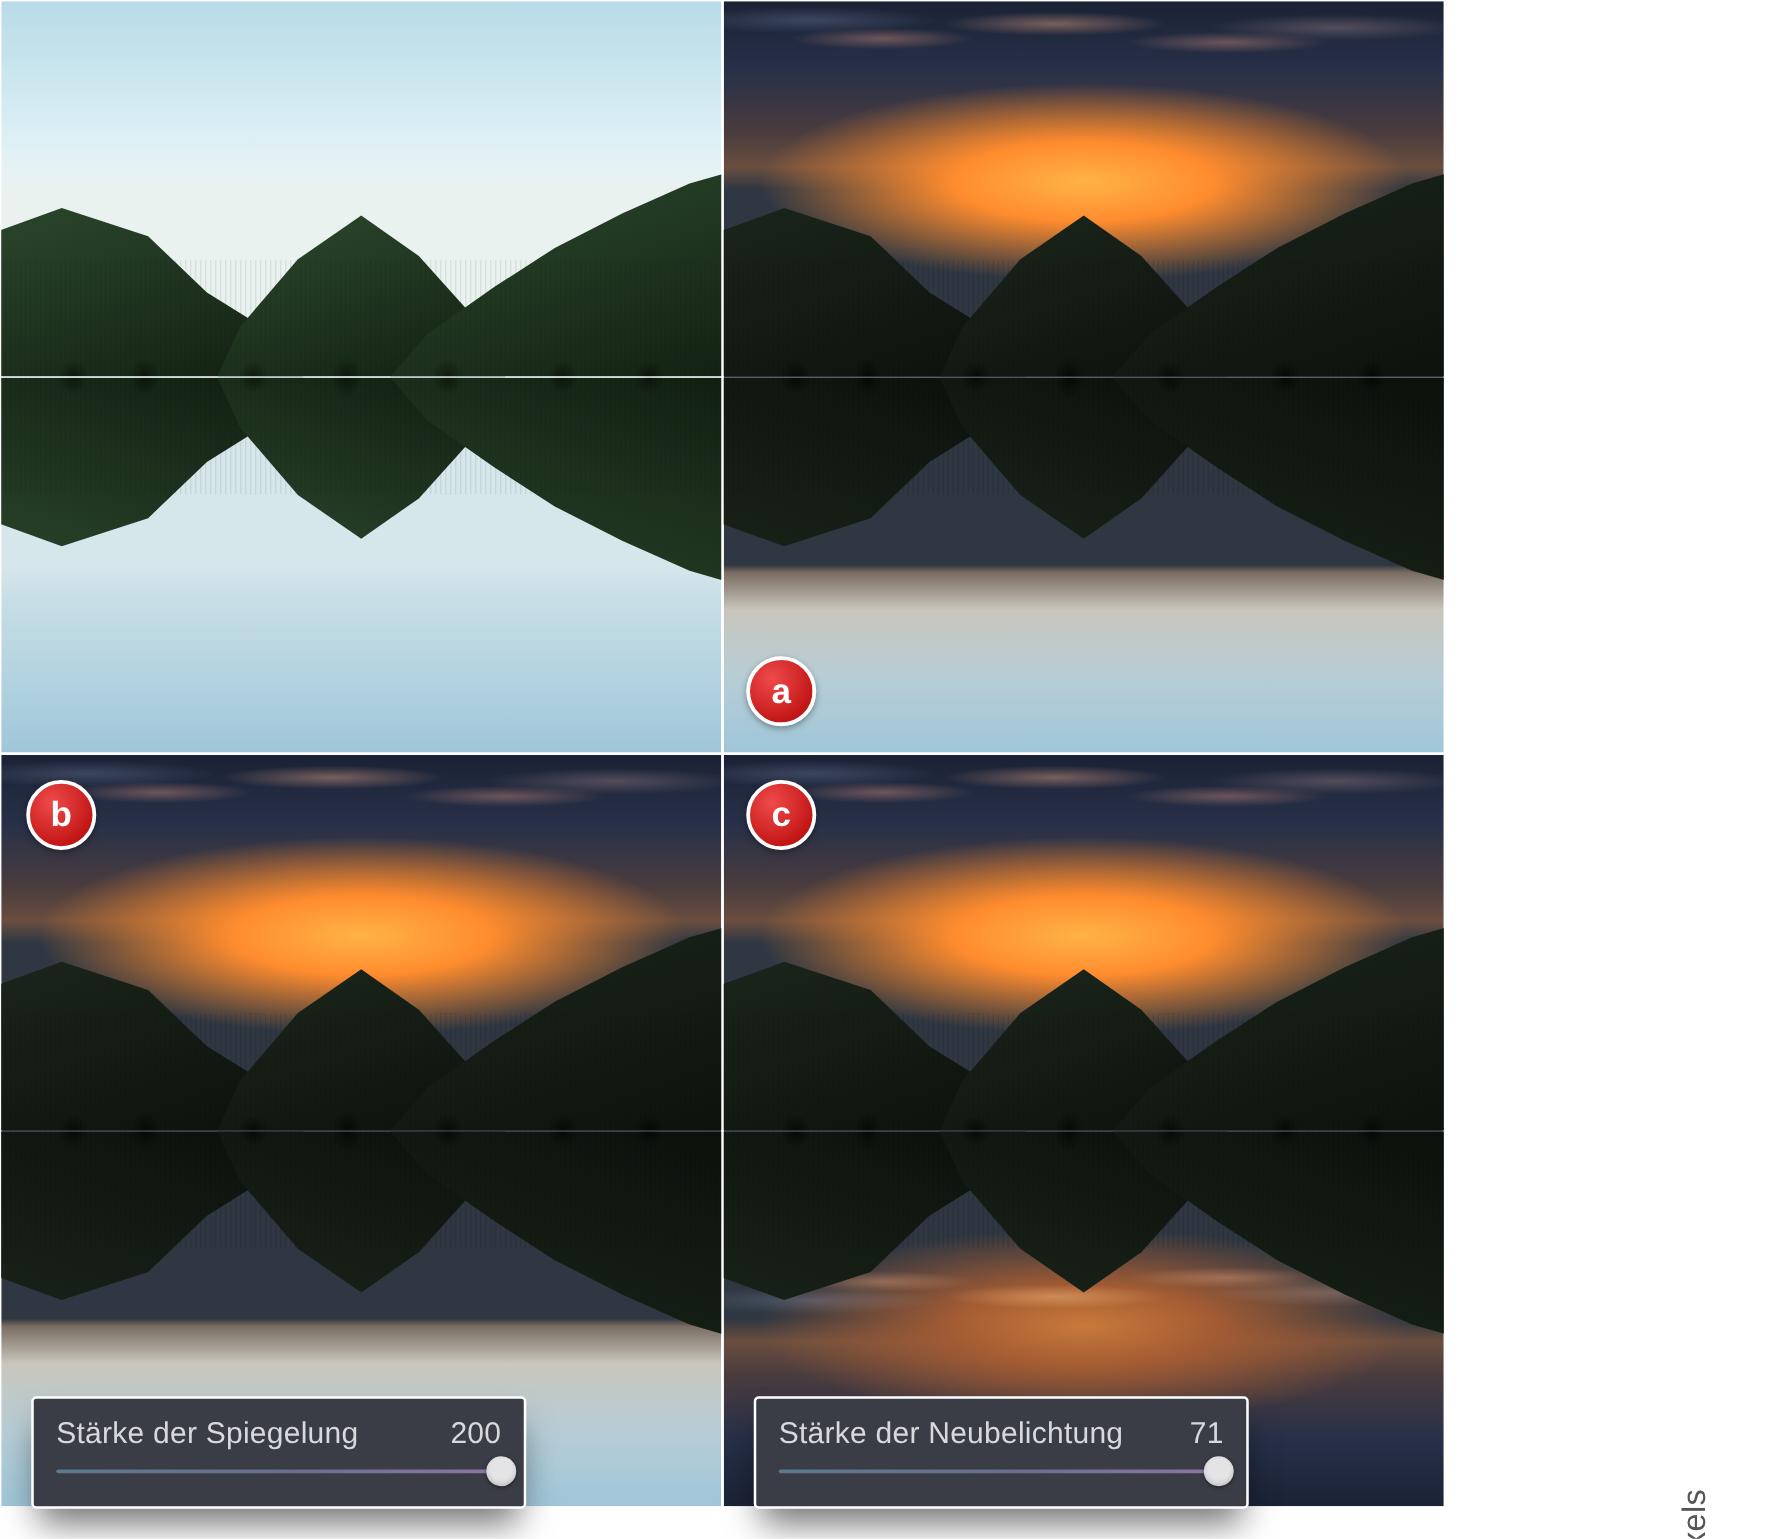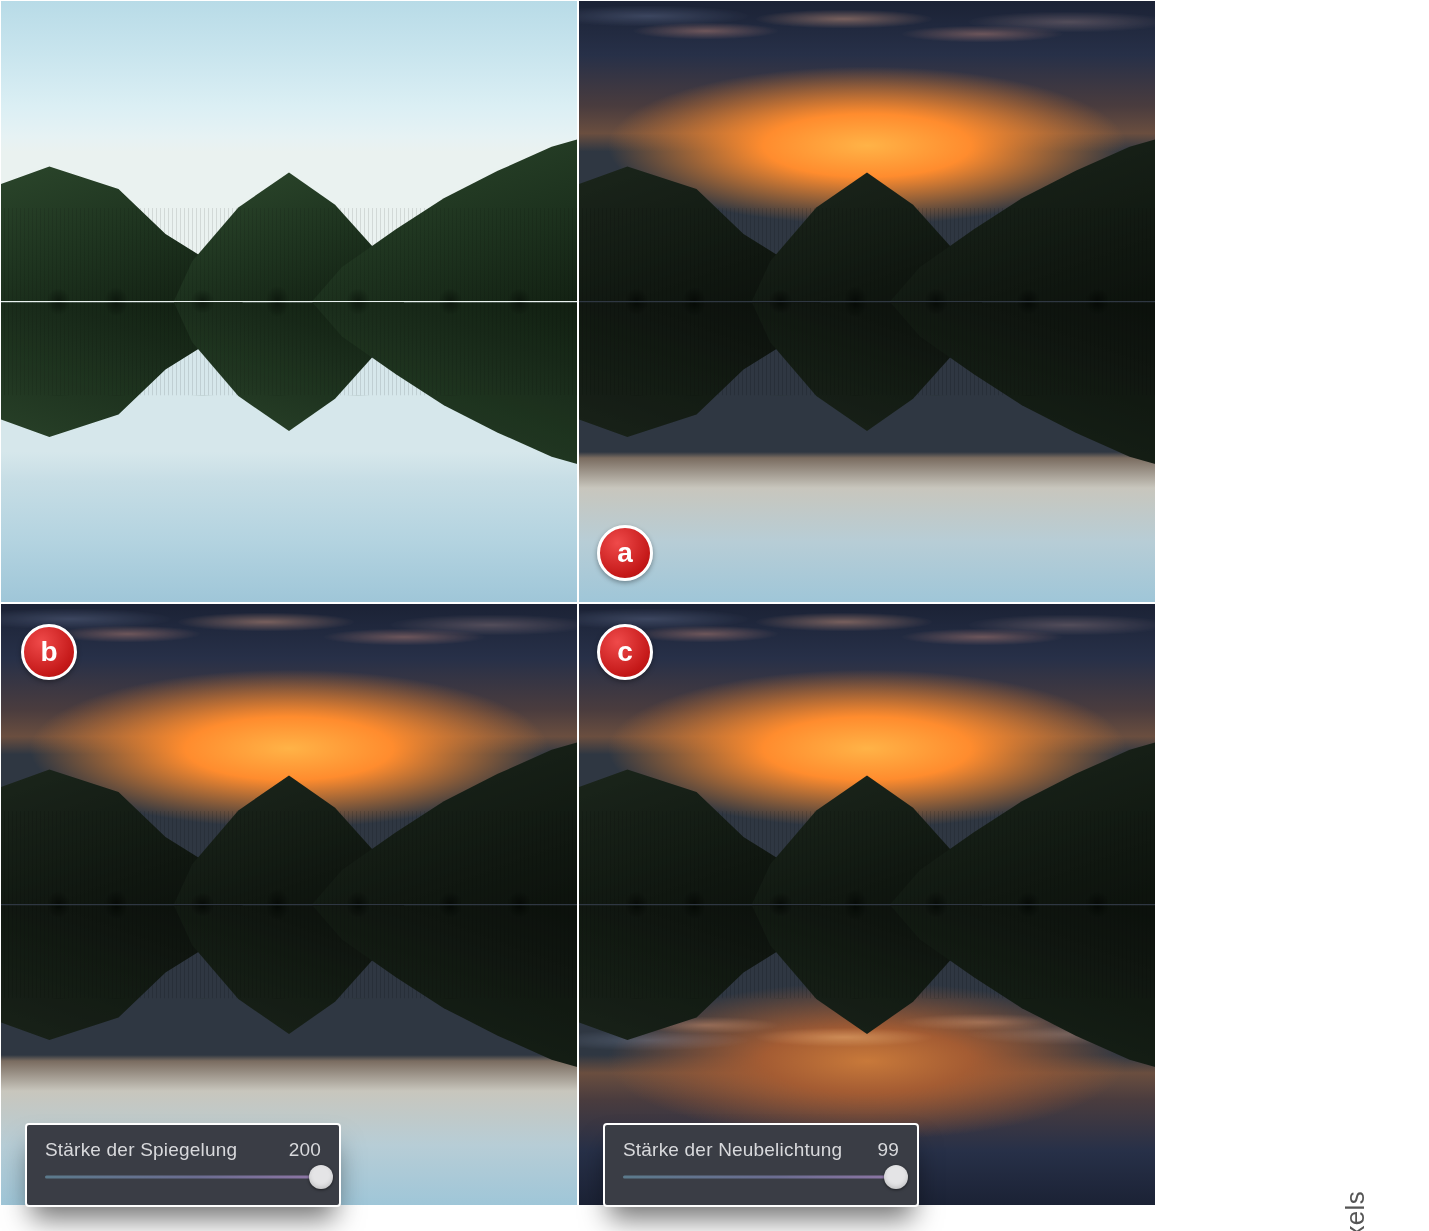--- a/index.html
+++ b/index.html
@@ -125,28 +125,28 @@
     border:3px solid #ffffff;
     box-shadow:0 2px 5px rgba(0,0,0,.35);
     font-family: Arial, sans-serif;
     box-sizing: content-box;
   }
 
   
   .slider-panel {
     position:absolute;
     left:24px; bottom:-2px;
-    width:316px;
+    width:396px;
     background:#3a3d45;
     border:2px solid #ffffff;
     border-radius:4px;
     padding:14px 18px 20px 18px;
     box-shadow: 0 18px 28px -6px rgba(0,0,0,.55);
     color:#d8d9dc;
-    font-size:19px;
+    font-size:24px;
     font-weight:400;
     letter-spacing:.2px;
     box-sizing:border-box;
   }
   .slider-row {
     display:flex; justify-content:space-between; align-items:baseline;
     margin-bottom:8px;
   }
   .slider-val { font-variant-numeric: tabular-nums; }
   .slider-track-wrap { position:relative; height:16px; }
@@ -284,21 +284,21 @@
               <div class="hill right"></div>
             <div class="trees"></div>
           </div>
         </div>
       </div>
       <div class="badge" style="left:18px; top:20px;">c</div>
 
       <div class="slider-panel">
         <div class="slider-row">
           <span>Stärke der Neubelichtung</span>
-          <span class="slider-val">99</span>
+          <span class="slider-val">71</span>
         </div>
         <div class="slider-track-wrap">
           <div class="slider-track"></div>
           <div class="slider-thumb" style="left: 99%;"></div>
         </div>
       </div>
     </div>
 
   </div>
 

